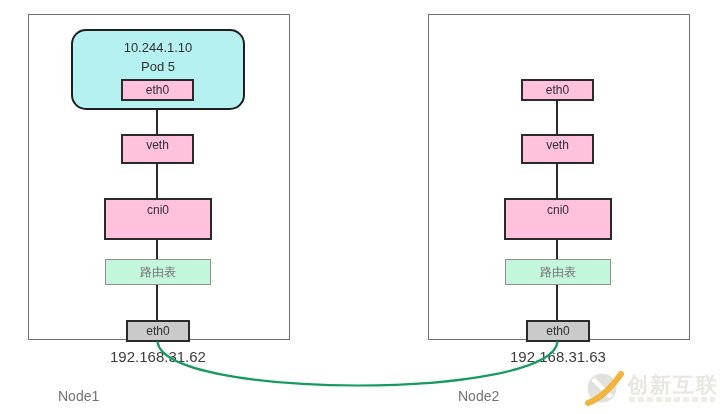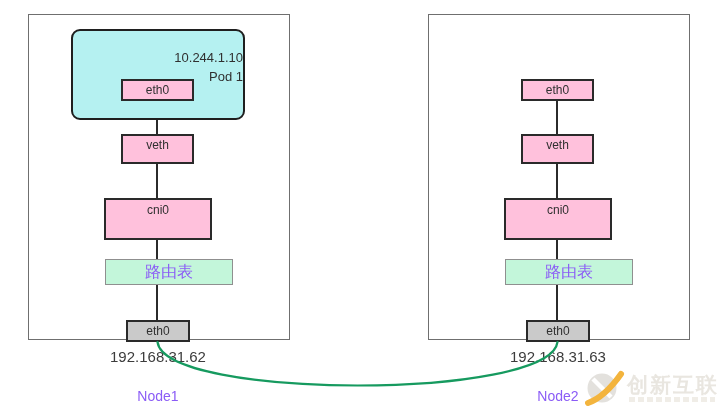--- a/index.html
+++ b/index.html
@@ -13,49 +13,49 @@
   .node-box {
     position:absolute; left:28px; top:14px; width:260px; height:324px;
     border:1px solid #6f6f6f; background:#ffffff; z-index:0;
   }
   .connector {
     position:absolute; left:156px; top:95px; width:2px; height:236px;
     background:#2b2b2b; z-index:1;
   }
   .pod-box {
     position:absolute; left:71px; top:29px; width:170px; height:70px;
-    background:#b5f1f1; border:2px solid #1f1f1f; border-radius:9px;
-    z-index:2; text-align:right; padding-top:17px;
+    background:#b5f1f1; border:2px solid #1f1f1f; border-radius:15px;
+    z-index:2; text-align:center; padding-top:7px;
   }
   .pod-box .line { display:block; line-height:19px; font-size:13px; color:#303030; }
 
   .nic {
     position:absolute; z-index:3; text-align:center; font-size:12px; color:#303030;
     background:#ffc1dc; border:2px solid #2a2a2a; box-sizing:border-box;
   }
   .pod-eth { left:121px; top:79px;  width:73px; height:22px; line-height:18px; }
   .veth    { left:121px; top:134px; width:73px; height:30px; line-height:18px; }
   .cni     { left:104px; top:198px; width:108px; height:42px; line-height:21px; }
   .route {
-    position:absolute; left:105px; top:259px; width:128px; height:26px;
+    position:absolute; left:105px; top:259px; width:106px; height:26px;
     background:#c3f6da; border:1px solid #8f8f8f; box-sizing:border-box;
-    z-index:3; text-align:center; font-size:16px; line-height:24px; color:#8b5cf6;
+    z-index:3; text-align:center; font-size:12px; line-height:24px; color:#737373;
   }
   .host-eth {
     position:absolute; left:126px; top:320px; width:64px; height:22px;
     background:#cacaca; border:2px solid #2a2a2a; box-sizing:border-box;
     z-index:3; text-align:center; font-size:12px; line-height:18px; color:#303030;
   }
   .host-ip {
     position:absolute; left:58px; top:348px; width:200px; text-align:center;
     font-size:15px; color:#3c3c3c; z-index:2;
   }
   .node-label {
-    position:absolute; left:58px; top:388px; width:200px; text-align:center;
-    font-size:14px; color:#8b5cf6; z-index:2;
+    position:absolute; left:58px; top:388px; width:200px; text-align:left;
+    font-size:14px; color:#737373; z-index:2;
   }
 
   .tunnel-svg { position:absolute; left:0; top:0; z-index:5; pointer-events:none; }
 
   
   .watermark { position:absolute; left:585px; top:367px; width:135px; height:45px; z-index:6; }
   .wm-logo { position:absolute; left:0; top:0; }
   .wm-text {
     position:absolute; left:42px; top:4px; font-size:21px; font-weight:bold;
     letter-spacing:2px; color:#e9e6e0; white-space:nowrap;
@@ -68,21 +68,21 @@
 </head>
 <body>
 
 <div class="stage">
 
   <div class="node">
     <div class="node-box"></div>
     <div class="connector"></div>
     <div class="pod-box">
       <span class="line">10.244.1.10</span>
-      <span class="line">Pod 1</span>
+      <span class="line">Pod 5</span>
     </div>
     <div class="nic pod-eth">eth0</div>
     <div class="nic veth">veth</div>
     <div class="nic cni">cni0</div>
     <div class="route">路由表</div>
     <div class="host-eth">eth0</div>
     <div class="host-ip">192.168.31.62</div>
     <div class="node-label">Node1</div>
   </div>
 

